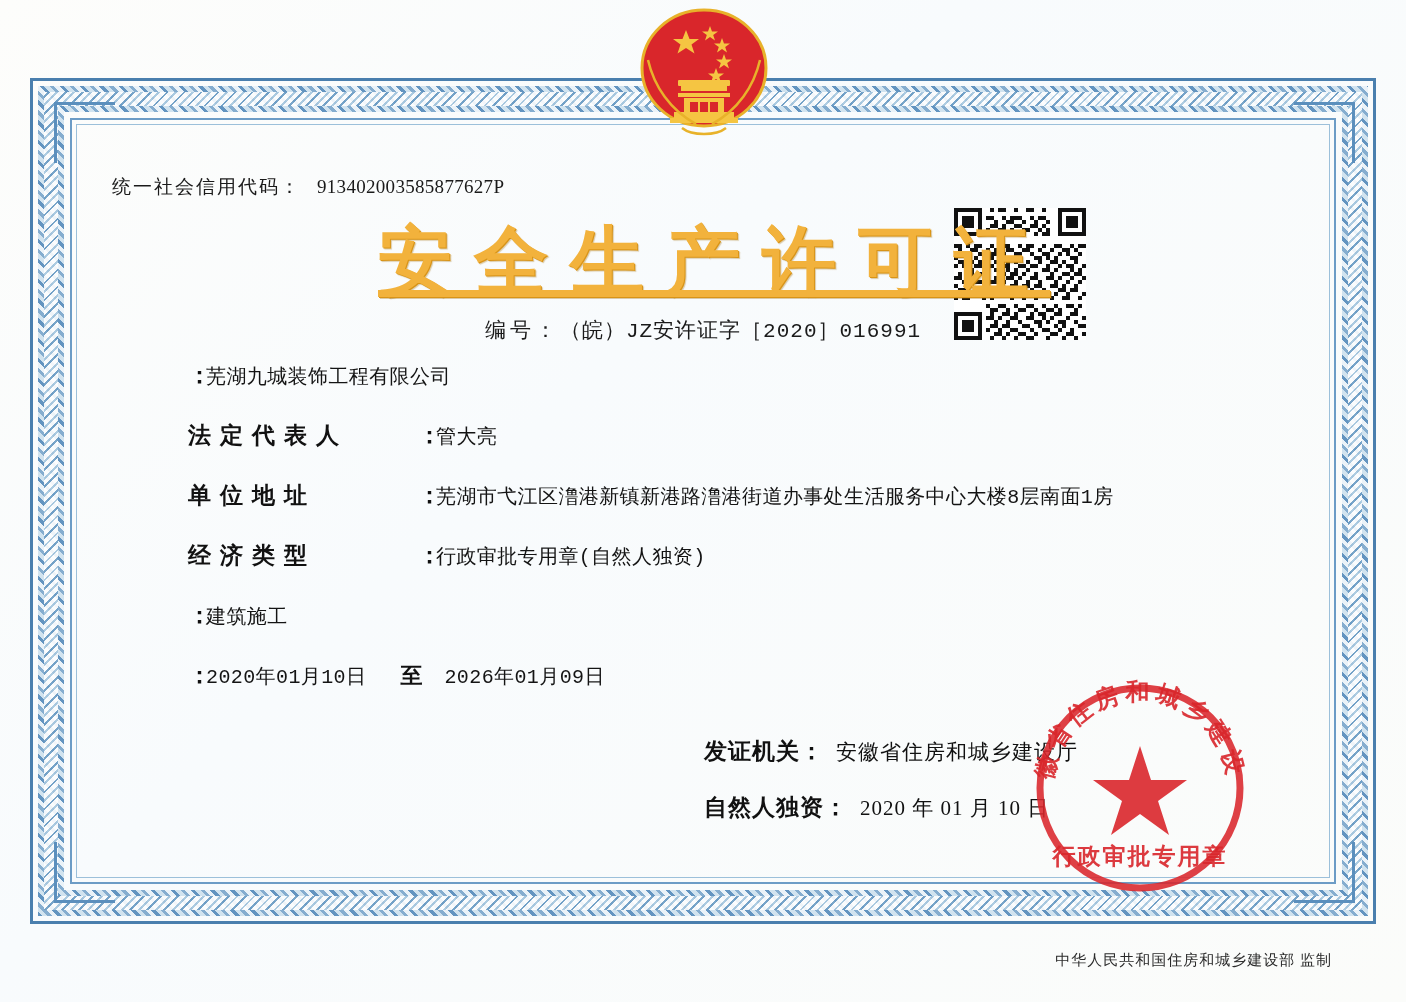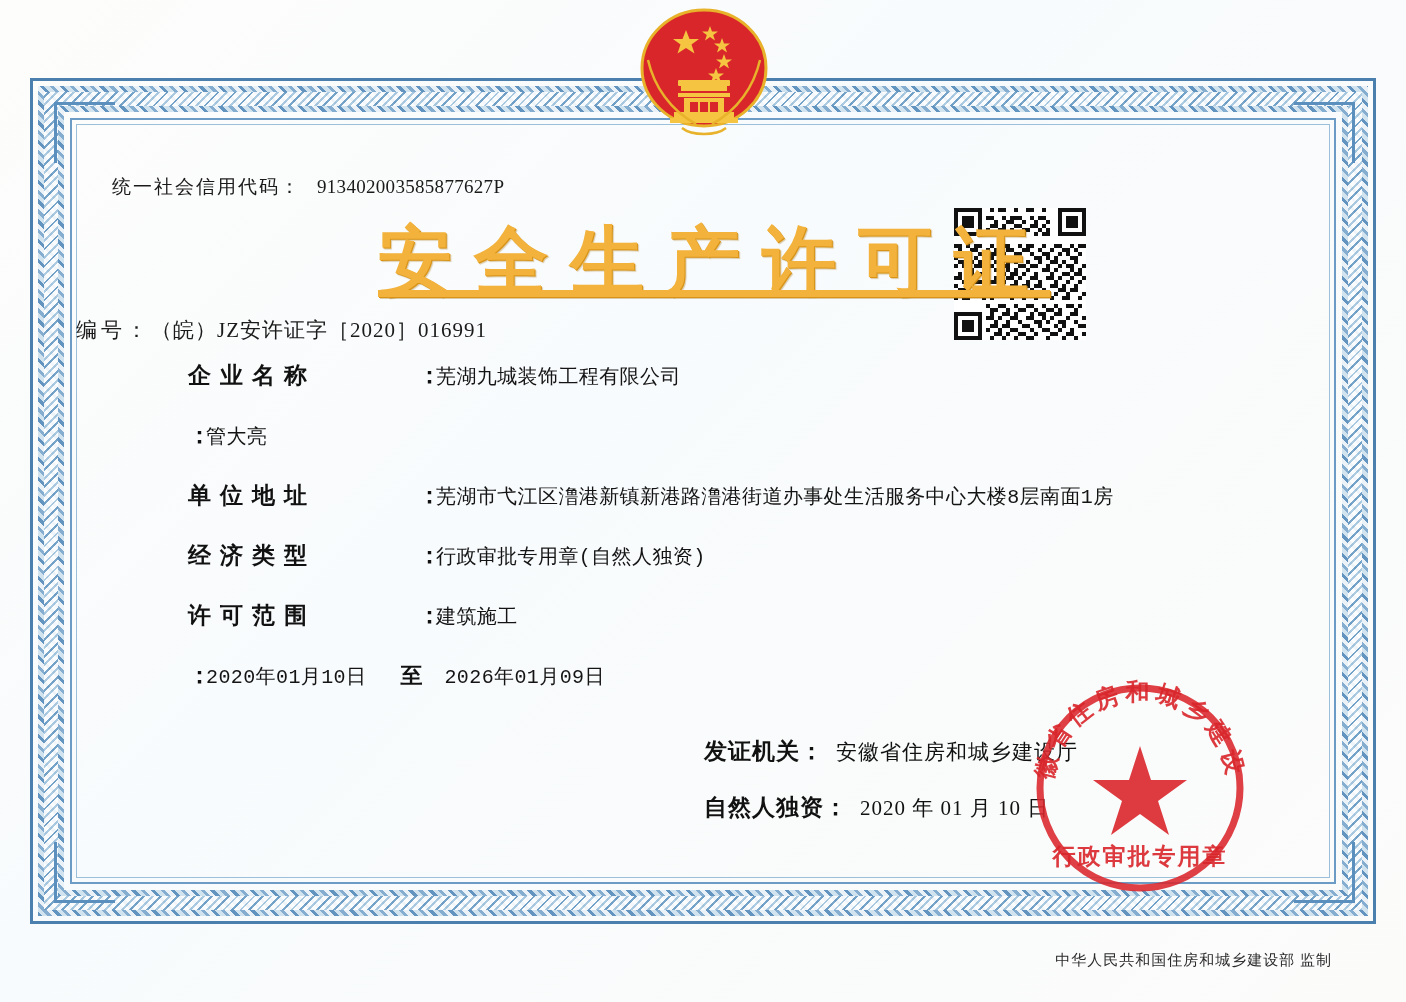--- a/index.html
+++ b/index.html
@@ -134,23 +134,25 @@
       2px 2px 1px rgba(160,110,10,.35);
     font-family: "DejaVu Serif", serif;
     text-decoration: underline;
   }
 
   .sub-number {
     position: absolute;
     left: 0;
     top: 192px;
     width: 1254px;
+    text-align: center;
     font-size: 21px;
     color: #1a1a1a;
     letter-spacing: 1px;
+    font-family: Liberation Mono, monospace;
   }
   .sub-number .lbl { letter-spacing: 4px; }
 
   
   .qr {
     position: absolute;
     right: 56px;
     top: 84px;
     width: 132px;
     height: 132px;
@@ -554,44 +556,43 @@
 
     <div class="main-title">安全生产许可证</div>
 
     <div class="sub-number">
       <span class="lbl">编号：</span><span>（皖）JZ安许证字［2020］016991</span>
     </div>
 
     <div class="fields">
 
       <div class="row">
-        <div class="fname">企 业 名 称</div>
         <div class="fname" style="width:18px">：</div>
         <div class="fval">芜湖九城装饰工程有限公司</div>
       </div>
 
       <div class="row">
+        <div class="fname">法 定 代 表 人</div>
         <div class="fname" style="width:18px">：</div>
         <div class="fval">管大亮</div>
       </div>
 
       <div class="row">
         <div class="fname">单 位 地 址</div>
         <div class="fname" style="width:18px">：</div>
         <div class="fval">芜湖市弋江区澛港新镇新港路澛港街道办事处生活服务中心大楼8层南面1房</div>
       </div>
 
       <div class="row">
         <div class="fname">经 济 类 型</div>
         <div class="fname" style="width:18px">：</div>
         <div class="fval">行政审批专用章(自然人独资)</div>
       </div>
 
       <div class="row">
-        <div class="fname">许 可 范 围</div>
         <div class="fname" style="width:18px">：</div>
         <div class="fval">建筑施工</div>
       </div>
 
       <div class="row">
         <div class="fname" style="width:18px">：</div>
         <div class="fval">2020年01月10日</div>
         <div class="mid-sep">至</div>
         <div class="fval">2026年01月09日</div>
       </div>

